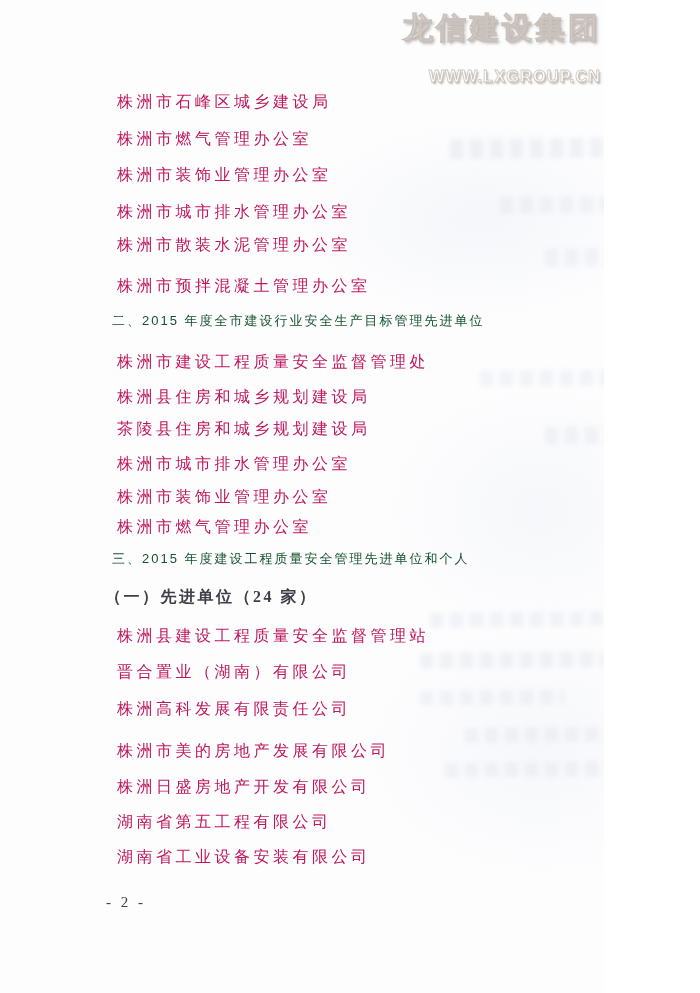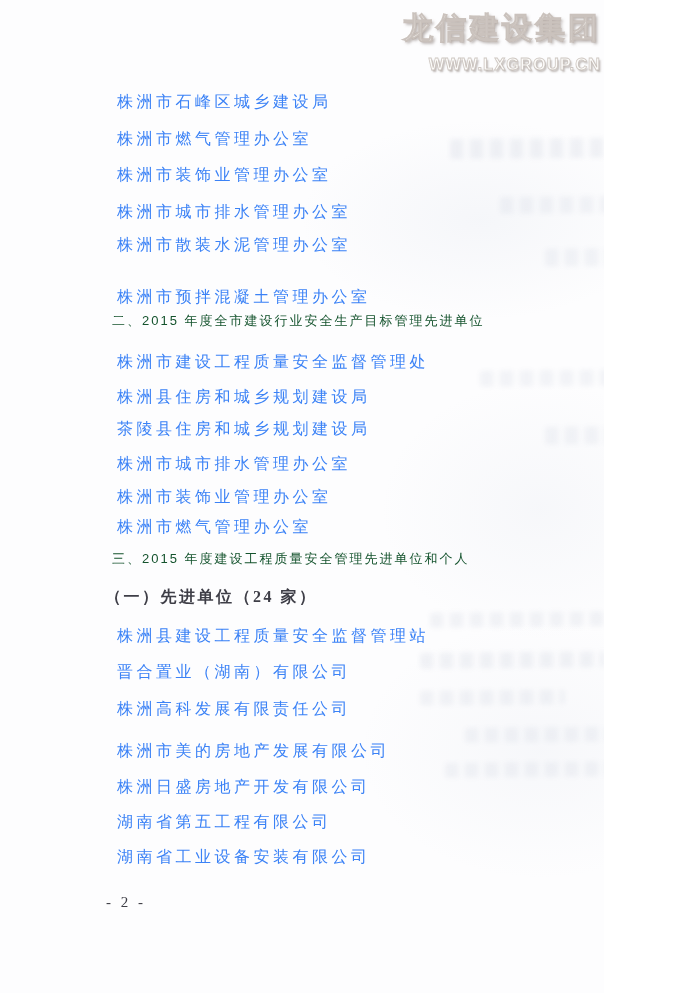--- a/index.html
+++ b/index.html
@@ -24,21 +24,21 @@
     background:repeating-linear-gradient(90deg,
       rgba(122,136,168,0.26) 0px, rgba(122,136,168,0.26) 13px,
       rgba(122,136,168,0.03) 13px, rgba(122,136,168,0.03) 20px);
     border-radius:3px;
     transform:rotate(-0.5deg);
     pointer-events:none;
   }
   .doc-line{
     position:absolute;left:117px;
     font-size:16px;letter-spacing:3.5px;
-    color:#3b82f6;white-space:nowrap;
+    color:#be185d;white-space:nowrap;
   }
   .doc-heading{
     position:absolute;left:112px;
     font-family:"Liberation Sans", sans-serif;
     font-size:13px;font-weight:normal;letter-spacing:2px;
     color:#14532d;white-space:nowrap;
   }
   .doc-subheading{
     position:absolute;left:105px;
     font-size:16px;font-weight:600;letter-spacing:2.5px;
@@ -51,21 +51,21 @@
     font-weight:bold;
     color:#fcfbf9;
     pointer-events:none;
   }
   .wm-name{
     font-size:30px;letter-spacing:3px;
     -webkit-text-stroke:1px rgba(185,175,168,0.75);
     text-shadow:2px 2px 3px rgba(125,113,108,0.55), -1px -1px 1px rgba(255,255,255,0.95);
   }
   .wm-url{
-    font-size:16.5px;letter-spacing:1px;margin-top:6px;
+    font-size:16.5px;letter-spacing:1px;margin-top:18px;
     -webkit-text-stroke:0.8px rgba(190,180,173,0.75);
     text-shadow:1.5px 1.5px 2px rgba(125,113,108,0.5), -1px -1px 1px rgba(255,255,255,0.95);
   }
   .page-number{
     position:absolute;left:106px;top:894px;
     font-size:15px;letter-spacing:3px;
     color:#3d3d45;white-space:nowrap;
   }
 </style>
 </head>
@@ -91,21 +91,21 @@
   <div class="watermark">
     <div class="wm-name">龙信建设集团</div>
     <div class="wm-url">WWW.LXGROUP.CN</div>
   </div>
 
   <div class="doc-line" style="top:92px">株洲市石峰区城乡建设局</div>
   <div class="doc-line" style="top:129px">株洲市燃气管理办公室</div>
   <div class="doc-line" style="top:165px">株洲市装饰业管理办公室</div>
   <div class="doc-line" style="top:202px">株洲市城市排水管理办公室</div>
   <div class="doc-line" style="top:235px">株洲市散装水泥管理办公室</div>
-  <div class="doc-line" style="top:287px">株洲市预拌混凝土管理办公室</div>
+  <div class="doc-line" style="top:276px">株洲市预拌混凝土管理办公室</div>
 
   <div class="doc-heading" style="top:312px">二、2015 年度全市建设行业安全生产目标管理先进单位</div>
   <div class="doc-line" style="top:352px">株洲市建设工程质量安全监督管理处</div>
   <div class="doc-line" style="top:387px">株洲县住房和城乡规划建设局</div>
   <div class="doc-line" style="top:419px">茶陵县住房和城乡规划建设局</div>
   <div class="doc-line" style="top:454px">株洲市城市排水管理办公室</div>
   <div class="doc-line" style="top:487px">株洲市装饰业管理办公室</div>
   <div class="doc-line" style="top:517px">株洲市燃气管理办公室</div>
 
   <div class="doc-heading" style="top:550px">三、2015 年度建设工程质量安全管理先进单位和个人</div>

